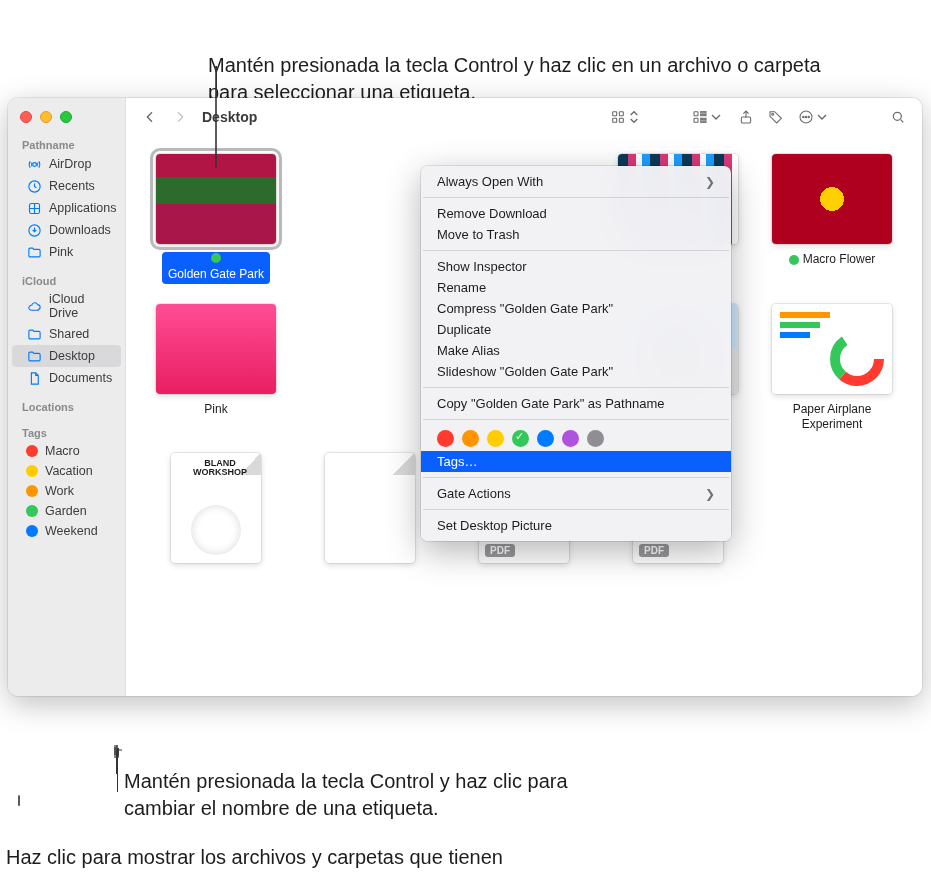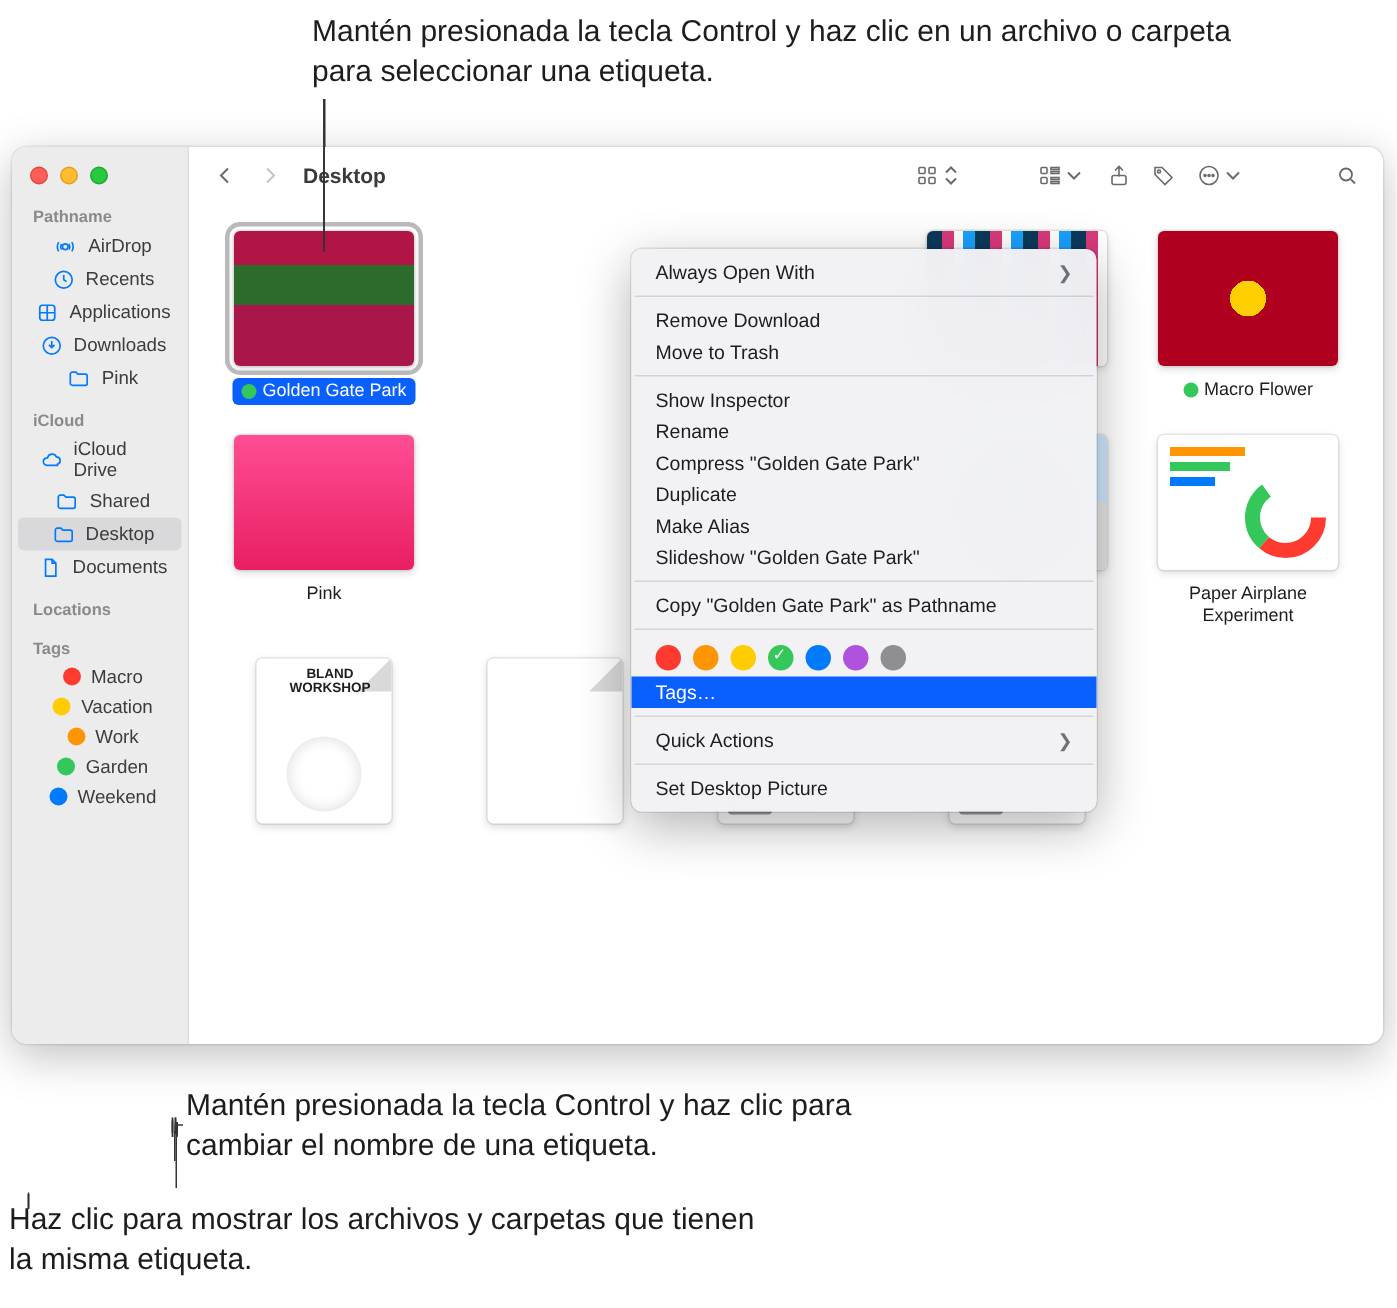--- a/index.html
+++ b/index.html
@@ -11,20 +11,21 @@
     width: 931px;
     height: 872px;
     position: relative;
   }
   .callout {
     position: absolute;
     font-size: 20px;
     line-height: 1.35;
     color: #1d1d1f;
     max-width: 700px;
+    margin-top: 44px;
   }
   .callout-line {
     position: absolute;
     background: #333;
   }
   
   .finder {
     position: absolute;
     left: 8px;
     top: 98px;
@@ -61,21 +62,20 @@
     padding: 4px 12px 2px 14px;
   }
   .side-item {
     display: flex;
     align-items: center;
     gap: 7px;
     padding: 3px 10px 3px 14px;
     color: #3c3c3c;
     border-radius: 4px;
     margin: 0 4px;
-    justify-content: center;
   }
   .side-item.selected {
     background: #d9d9db;
   }
   .side-icon {
     width: 16px; height: 16px;
     display: inline-flex;
     align-items: center; justify-content: center;
     color: #007aff;
     font-size: 14px;
@@ -158,20 +158,21 @@
     display: flex;
     align-items: center;
     gap: 4px;
     white-space: pre-line;
   }
   .file-label.selected {
     background: #0a60ff;
     color: #fff;
     border-radius: 4px;
     padding: 1px 6px;
+    flex-direction: column;
   }
   .file-tag-dot {
     width: 10px; height: 10px; border-radius: 50%;
     flex-shrink: 0;
   }
   
   .ctx {
     position: absolute;
     left: 295px;
     top: 68px;
@@ -588,21 +589,21 @@
           <div class="ctx-tag check" style="background: rgb(52, 199, 89);"></div>
           <div class="ctx-tag" style="background: rgb(0, 122, 255);"></div>
           <div class="ctx-tag" style="background: rgb(175, 82, 222);"></div>
           <div class="ctx-tag" style="background: rgb(142, 142, 147);"></div>
         </div>
       <div class="ctx-item hl">
           <span>Tags…</span>
         </div>
       <div class="ctx-sep"></div>
       <div class="ctx-item">
-        <span>Quick Actions</span>
+        <span>Gate Actions</span>
         <span class="chev">❯</span>
       </div>
       <div class="ctx-sep"></div>
       <div class="ctx-item">
           <span>Set Desktop Picture</span>
         </div>
     </div>
 
   </div>
 </div>

